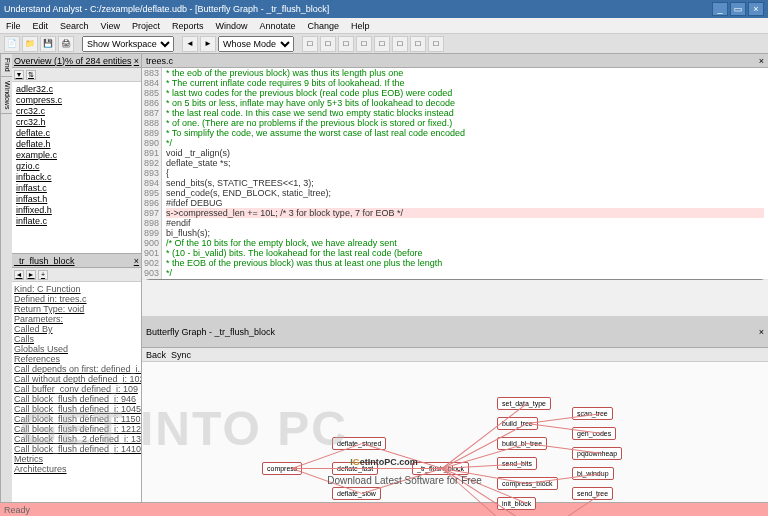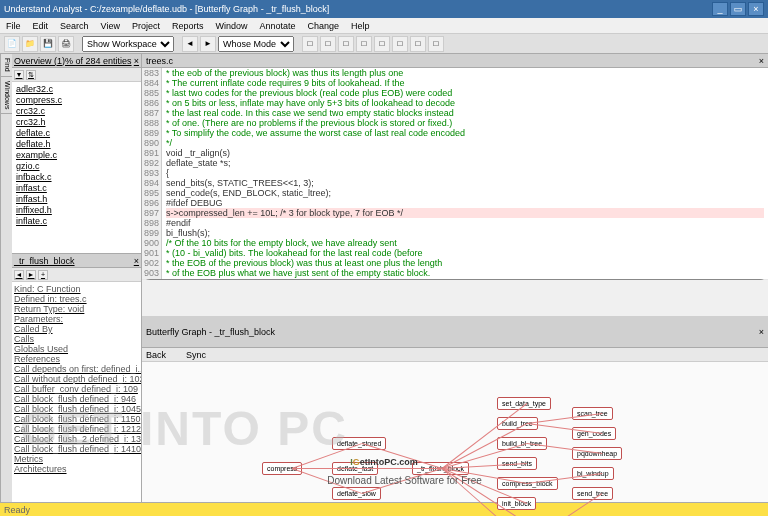--- a/index.html
+++ b/index.html
@@ -30,25 +30,25 @@
 .editor-header { height: 14px; background: #d0d0d0; border-bottom: 1px solid #aaa; display: flex; align-items: center; padding: 0 4px; font-size: 8px; }
 .editor-body { flex: 1; display: flex; background: white; font-family: 'Courier New', monospace; font-size: 8px; overflow: hidden; }
 .gutter { background: #eee; color: #888; text-align: right; padding: 0 2px; border-right: 1px solid #ccc; line-height: 10px; }
 .gutter div { height: 10px; }
 .code-content { flex: 1; padding: 0 4px; line-height: 10px; overflow: hidden; }
 .code-line { height: 10px; white-space: nowrap; color: #333; }
 .code-comment { color: #008800; }
 .code-highlight { background: #ffe0e0; }
 .graph-area { flex: 1; background: #f0f0f0; display: flex; flex-direction: column; }
 .graph-header { height: 32px; background: #d0d0d0; border-bottom: 1px solid #aaa; display: flex; align-items: center; padding: 0 4px; font-size: 8px; margin-top: 36px; }
-.graph-toolbar { height: 14px; background: #e8e8e8; border-bottom: 1px solid #ccc; display: flex; align-items: center; padding: 0 4px; gap: 20px; font-size: 8px; }
+.graph-toolbar { height: 14px; background: #e8e8e8; border-bottom: 1px solid #ccc; display: flex; align-items: center; padding: 0 4px; gap: 5px; font-size: 8px; }
 .graph-canvas { flex: 1; position: relative; background: #fafafa; }
 .node { position: absolute; background: white; border: 1px solid #c05050; font-size: 7px; padding: 2px 4px; border-radius: 2px; white-space: nowrap; }
 .edge { position: absolute; border-top: 1px solid #e08080; height: 0; transform-origin: left center; }
-.statusbar { height: 14px; background: #fde047; border-top: 1px solid #aaa; display: flex; align-items: center; padding: 0 4px; font-size: 8px; color: #666; }
+.statusbar { height: 14px; background: #fca5a5; border-top: 1px solid #aaa; display: flex; align-items: center; padding: 0 4px; font-size: 8px; color: #666; }
 .watermark { position: absolute; bottom: 30px; left: 50%; transform: translateX(-50%); text-align: center; z-index: 100; pointer-events: none; }
 .watermark-title { font-family: Georgia, serif; font-size: 32px; font-weight: bold; }
 .wm-i { color: #5a7a3a; }
 .wm-g { color: #c09030; }
 .wm-rest { color: #333; }
 .watermark-sub { font-size: 10px; color: #555; margin-top: 2px; padding-left: 41px; }
 .watermark-bg { position: absolute; bottom: 60px; left: 20px; font-family: Arial; font-size: 48px; font-weight: bold; color: rgba(180,180,180,0.4); letter-spacing: 2px; pointer-events: none; }
 </style>
 </head>
 <body>
@@ -205,21 +205,20 @@
             <div class="code-line ">{</div>
             <div class="code-line ">    send_bits(s, STATIC_TREES&lt;&lt;1, 3);</div>
             <div class="code-line ">    send_code(s, END_BLOCK, static_ltree);</div>
             <div class="code-line ">#ifdef DEBUG</div>
             <div class="code-line code-highlight">    s-&gt;compressed_len += 10L; /* 3 for block type, 7 for EOB */</div>
             <div class="code-line ">#endif</div>
             <div class="code-line ">    bi_flush(s);</div>
             <div class="code-line code-comment">    /* Of the 10 bits for the empty block, we have already sent</div>
             <div class="code-line code-comment">     * (10 - bi_valid) bits. The lookahead for the last real code (before</div>
             <div class="code-line code-comment">     * the EOB of the previous block) was thus at least one plus the length</div>
-            <div class="code-line code-comment">     * of the EOB plus what we have just sent of the empty static block.</div>
             <div class="code-line code-comment">     */</div>
           </div>
       </div>
     </div>
     <div class="graph-area">
       <div class="graph-header">
         <span>Butterfly Graph - _tr_flush_block</span>
         <span class="panel-close" style="margin-left:auto">×</span>
       </div>
       <div class="graph-toolbar">

